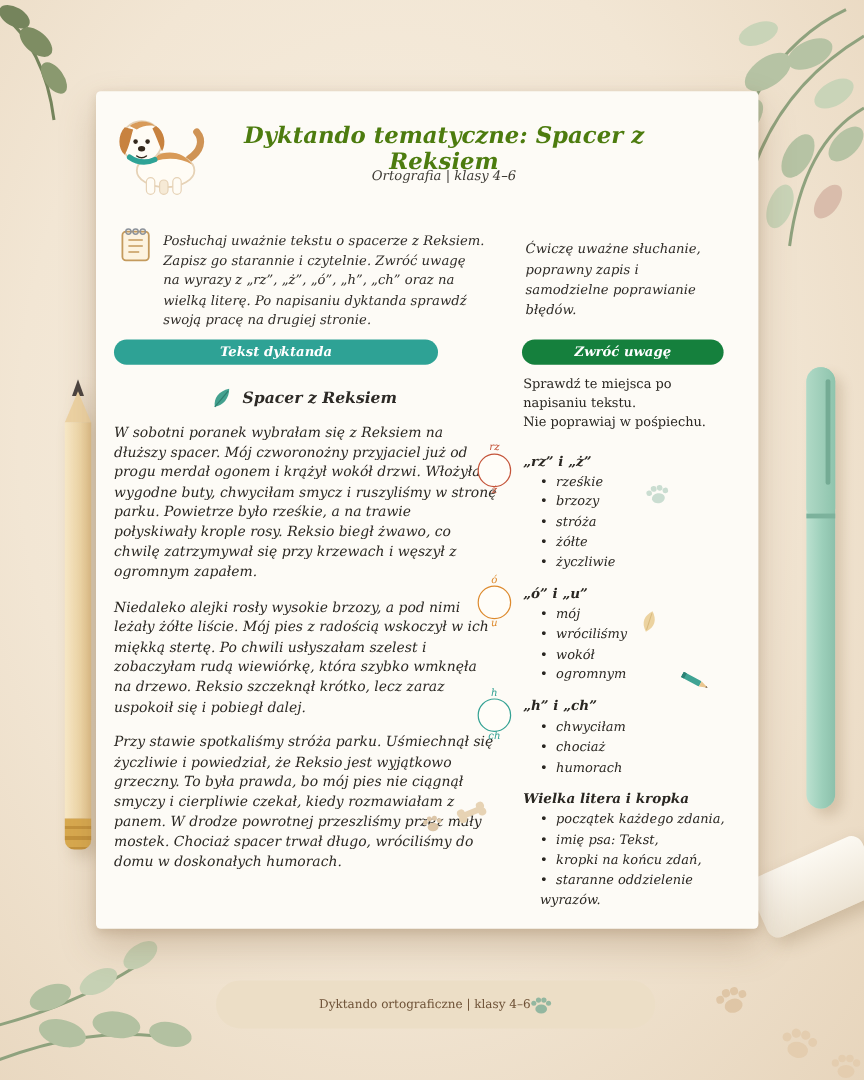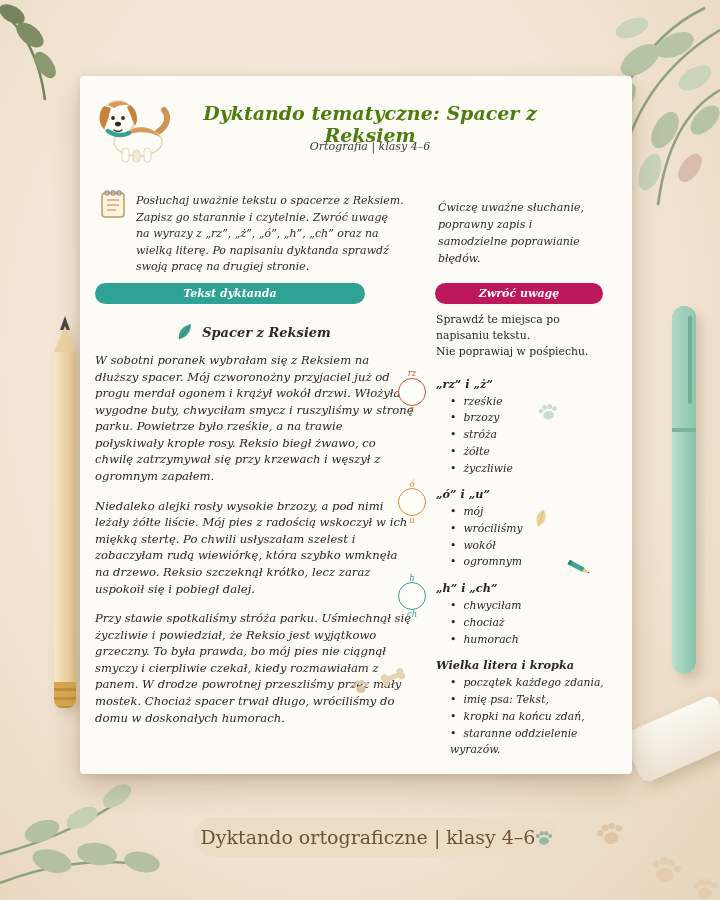--- a/index.html
+++ b/index.html
@@ -60,22 +60,22 @@
        box-shadow:6px 6px 10px rgba(120,90,50,.2);}
   .pen-cap{position:absolute;top:0;left:0;right:0;height:122px;border-radius:12px 12px 4px 4px;
        background:linear-gradient(90deg,#b0d9c6,#8ec4ad);}
   .pen-band{position:absolute;top:122px;left:0;right:0;height:4px;background:#7cb29c;}
   .pen-clip{position:absolute;top:10px;right:4px;width:4px;height:88px;border-radius:2px;background:#74ab94;}
   
   .eraser{position:absolute;left:628px;top:712px;width:102px;height:54px;z-index:1;
        background:linear-gradient(180deg,#fcf9f2,#ece3d3);border-radius:10px;
        transform:rotate(-24deg);box-shadow:4px 8px 14px rgba(120,90,50,.25);}
   
-  .footer{position:absolute;left:194px;top:817px;width:366px;height:40px;border-radius:22px;z-index:2;
-       display:flex;align-items:center;justify-content:center;gap:0;font-size:19px;}
+  .footer{position:absolute;left:180px;top:817px;width:366px;height:40px;border-radius:22px;z-index:2;
+       display:flex;align-items:center;justify-content:center;gap:0;font-size:10px;}
 </style>
 </head>
 <body>
 
 <div class="stage">
 
   <svg class="deco" style="right:0;top:0" width="230" height="240" viewBox="0 0 230 240">
     <g stroke="#8fa27e" stroke-width="2.5" fill="none">
       <path d="M230 30 C 180 60 150 100 135 150"></path>
       <path d="M230 90 C 195 110 175 150 168 205"></path>
@@ -194,21 +194,21 @@
       <line x1="9" y1="24" x2="18" y2="24" stroke="#c49a5d" stroke-width="1.2"></line>
       <circle cx="9" cy="7" r="2.2" fill="none" stroke="#8d939b" stroke-width="1.2"></circle>
       <circle cx="15" cy="7" r="2.2" fill="none" stroke="#8d939b" stroke-width="1.2"></circle>
       <circle cx="21" cy="7" r="2.2" fill="none" stroke="#8d939b" stroke-width="1.2"></circle>
     </svg>
 
     <p class="intro-left">Posłuchaj uważnie tekstu o spacerze z Reksiem. Zapisz go starannie i czytelnie. Zwróć uwagę na wyrazy z „rz”, „ż”, „ó”, „h”, „ch” oraz na wielką literę. Po napisaniu dyktanda sprawdź swoją pracę na drugiej stronie.</p>
     <p class="intro-right">Ćwiczę uważne słuchanie, poprawny zapis i samodzielne poprawianie błędów.</p>
 
     <div class="banner banner-left" style="background: rgb(46, 162, 149);">Tekst dyktanda</div>
-    <div class="banner banner-right" style="background: #be185d;">Zwróć uwagę</div>
+    <div class="banner banner-right" style="background: #15803d;">Zwróć uwagę</div>
 
     <div class="dict-heading">
       <svg width="18" height="20" viewBox="0 0 18 20">
         <path d="M15 2 C 6 4 2 10 3 17 C 10 16 15 10 15 2 Z" fill="#43a18f"></path>
         <path d="M3 17 C 7 12 11 8 14 4" stroke="#2d7f70" stroke-width="1" fill="none"></path>
       </svg>
       <span>Spacer z Reksiem</span>
     </div>
 
     <div class="dict-body">

